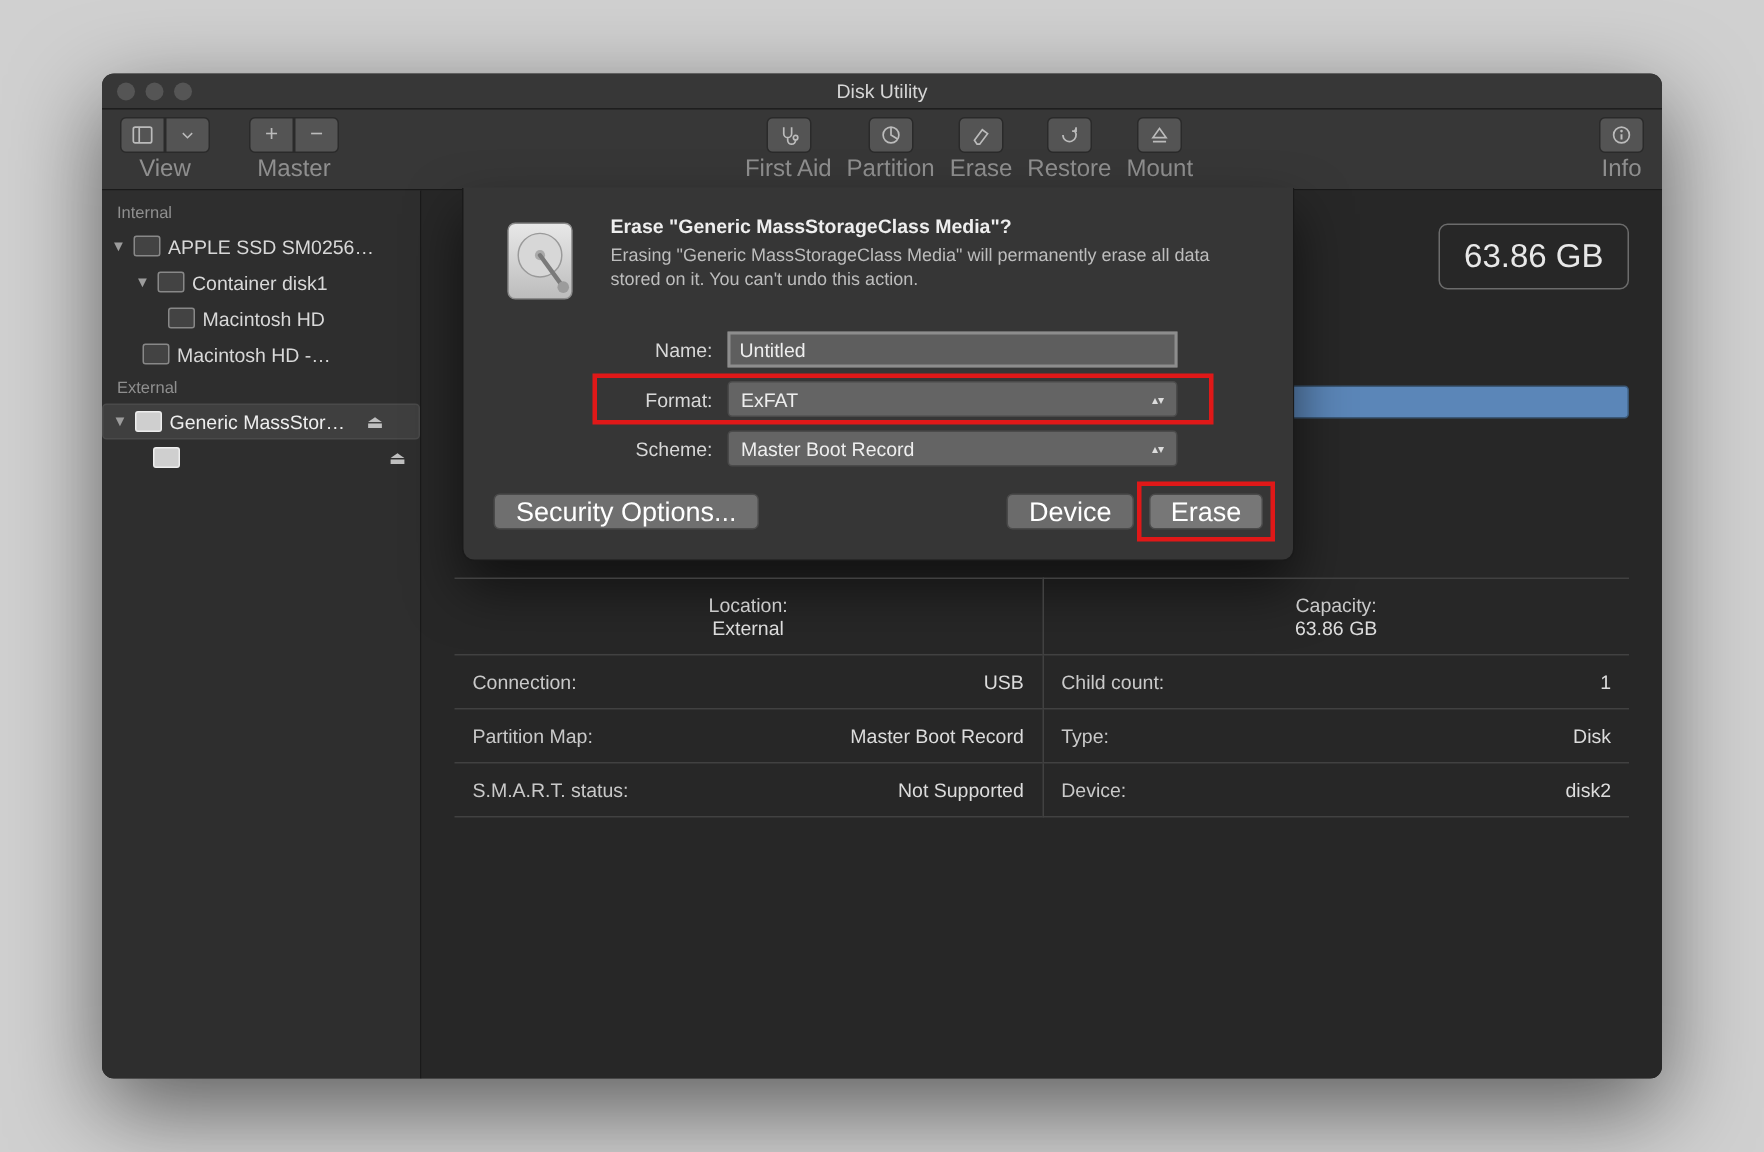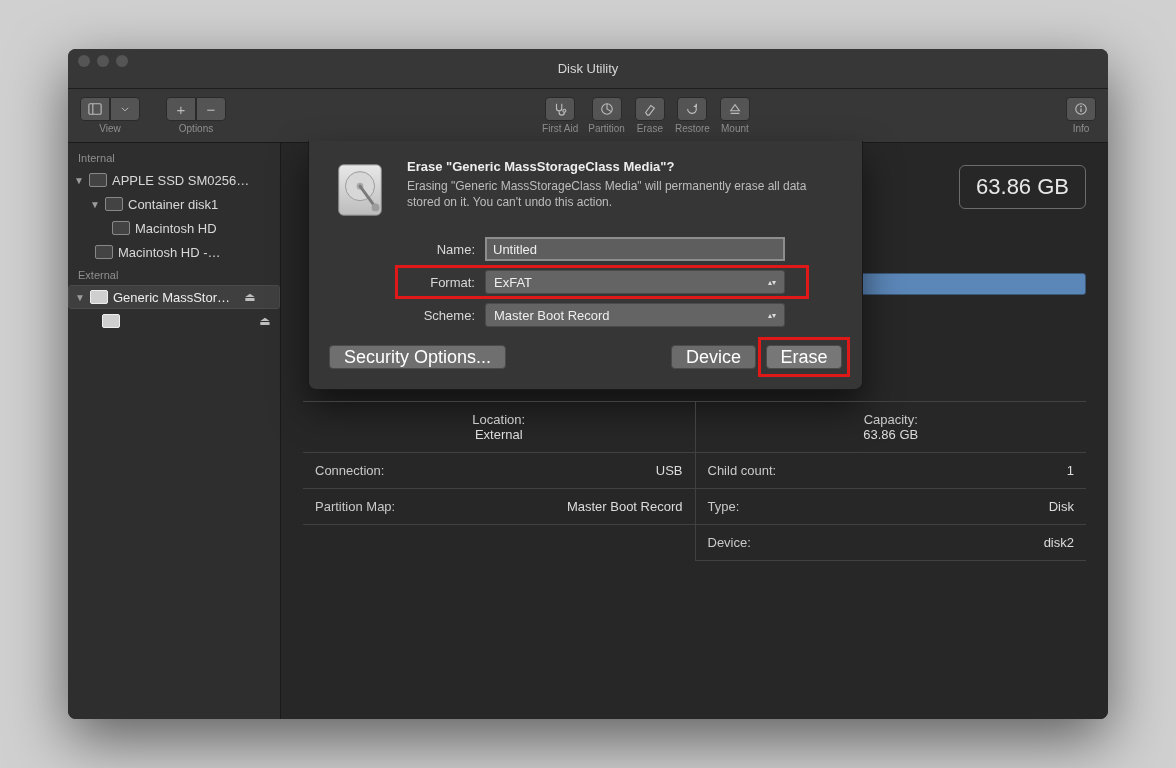--- a/index.html
+++ b/index.html
@@ -35,21 +35,21 @@
     width:1040px; height:670px;
     background: var(--bg-window);
     border-radius:8px;
     overflow:hidden;
     box-shadow: 0 20px 60px rgba(0,0,0,.55);
     display:flex; flex-direction:column;
     position:relative;
   }
   
   .titlebar {
-    height:40px; background:var(--bg-titlebar);
+    height:24px; background:var(--bg-titlebar);
     display:flex; align-items:center; justify-content:center;
     position:relative;
     border-bottom:1px solid #1e1e1e;
   }
   .traffic {
     position:absolute; left:10px; top:6px; display:flex; gap:7px;
   }
   .traffic span{
     width:12px;height:12px;border-radius:50%;
     background:#555; display:inline-block;
@@ -64,21 +64,21 @@
   }
   .tgroup{ display:flex; flex-direction:column; align-items:center; gap:2px;}
   .tbtns{ display:flex; gap:0; }
   .tbtn{
     background:#545454; border:1px solid #2a2a2a; height:24px; min-width:30px;
     display:flex;align-items:center;justify-content:center; padding:0 6px;
   }
   .tbtn:first-child{border-top-left-radius:4px;border-bottom-left-radius:4px;}
   .tbtn:last-child{border-top-right-radius:4px;border-bottom-right-radius:4px;}
   .tbtn.single{border-radius:4px;}
-  .tlabel{ font-size:10px; color:var(--text-muted);}
+  .tlabel{ font-size:16px; color:var(--text-muted);}
   .spacer{flex:1;}
   .icon{ width:14px;height:14px; display:inline-block;}
   
   .body{ flex:1; display:flex; min-height:0;}
   .sidebar{
     width:213px; background:var(--bg-sidebar);
     border-right:1px solid #1a1a1a;
     padding-top:4px;
     font-size:13px;
   }
@@ -205,21 +205,21 @@
 
     <div class="tgroup">
       <div class="tbtns">
         <div class="tbtn">
             <span style="color:#bbb;font-size:15px;line-height:1">+</span>
           </div>
         <div class="tbtn">
             <span style="color:#bbb;font-size:15px;line-height:1">−</span>
           </div>
       </div>
-      <div class="tlabel">Options</div>
+      <div class="tlabel">Master</div>
     </div>
 
     <div class="spacer"></div>
 
     <div style="display:flex;gap:10px;">
       <div class="tgroup">
           <div class="tbtns">
             <div class="tbtn single">
         <svg class="icon" viewBox="0 0 16 16">
                 <path d="M4 2v5a3 3 0 006 0V2M7 10v2a3 3 0 006 0v-1" fill="none" stroke="#bbb" stroke-width="1.3"></path>
@@ -403,20 +403,24 @@
               <span class="v">External</span>
             </div>
           <div class="irow">
               <span>Connection:</span>
               <span class="v">USB</span>
             </div>
           <div class="irow">
               <span>Partition Map:</span>
               <span class="v">Master Boot Record</span>
             </div>
+          <div class="irow">
+              <span>S.M.A.R.T. status:</span>
+              <span class="v">Not Supported</span>
+            </div>
         </div>
         <div class="col">
           <div class="irow">
               <span>Capacity:</span>
               <span class="v">63.86 GB</span>
             </div>
           <div class="irow">
               <span>Child count:</span>
               <span class="v">1</span>
             </div>

